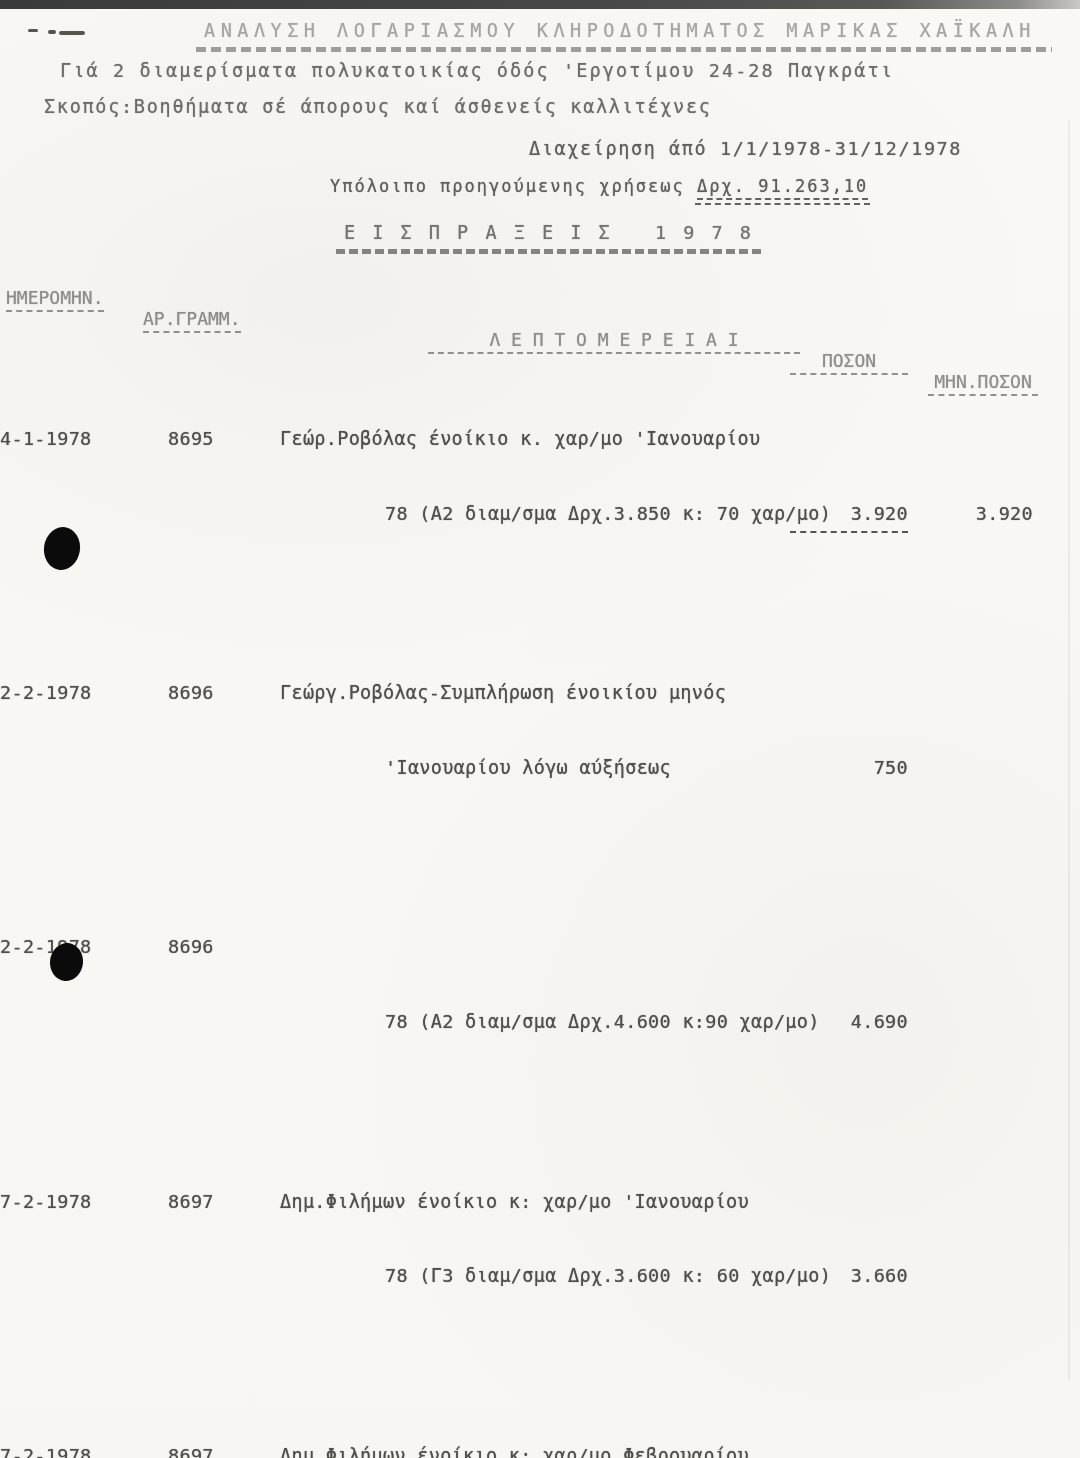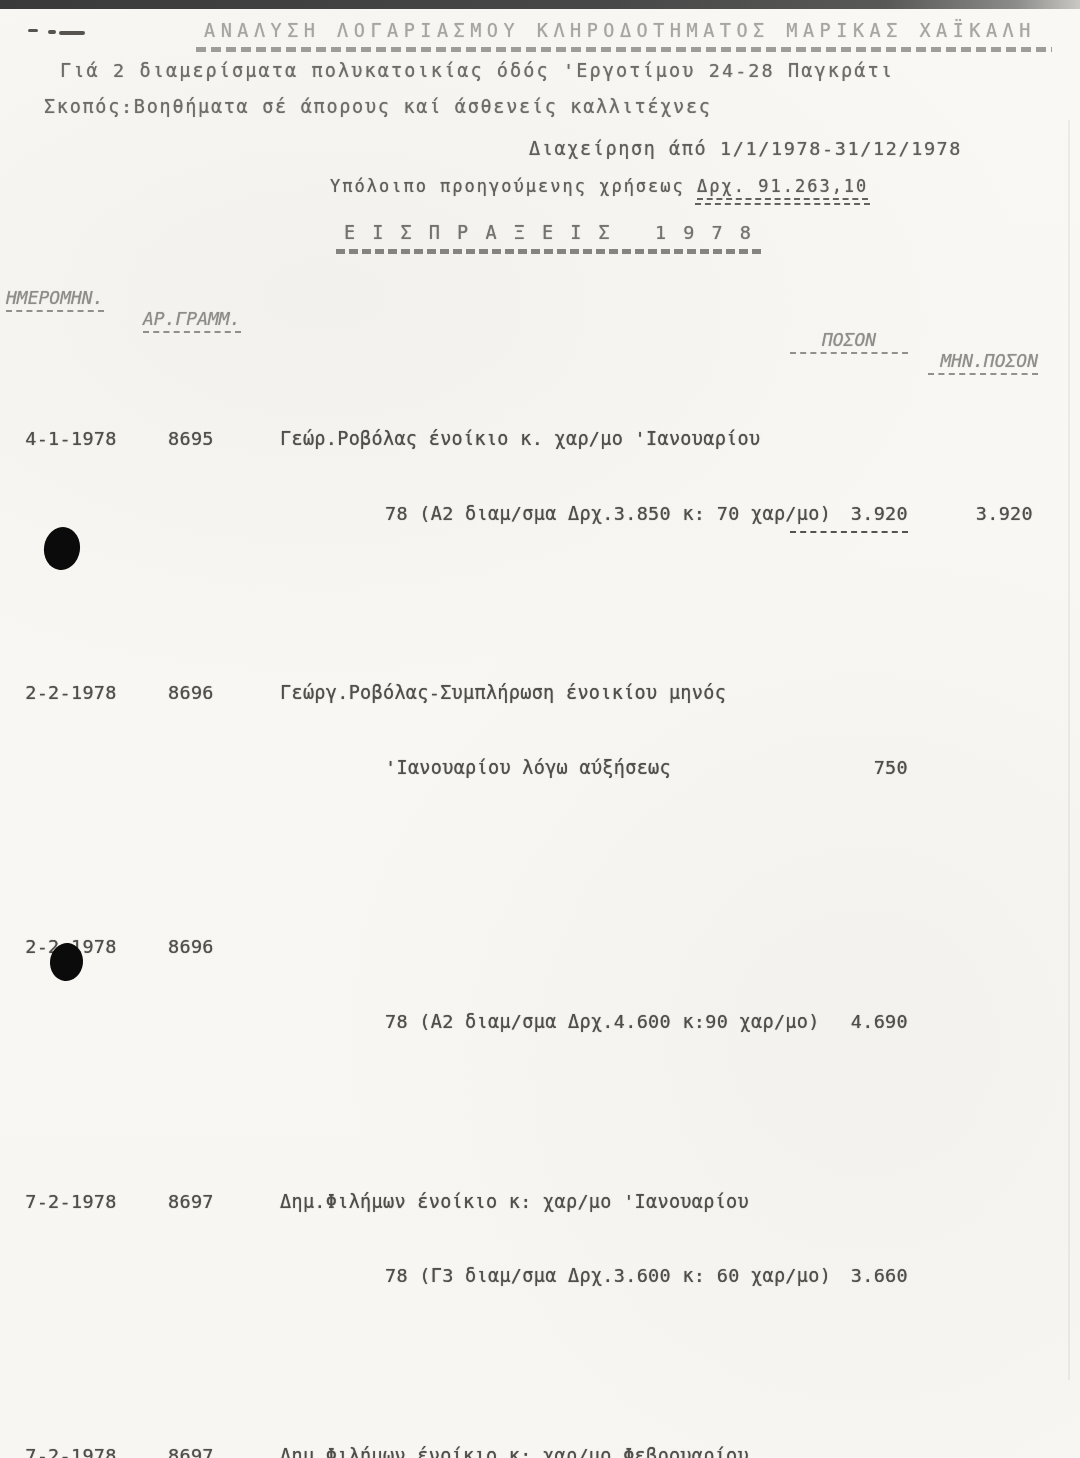--- a/index.html
+++ b/index.html
@@ -50,30 +50,30 @@
     border-bottom:2.5px dashed #56534e; }
   .balance .val:after{ content:""; position:absolute; left:-2px; right:-2px; bottom:-7px;
     border-bottom:2.5px dashed #56534e; }
   .section-title{ left:344px; top:222px; font-size:18.5px; letter-spacing:3px; opacity:.78; }
   .section-dashes{
     left:336px; top:249px; width:428px; height:5px; opacity:.7;
     background:repeating-linear-gradient(90deg,#565350 0 9px,transparent 9px 13px);
   }
   
   .thead{ left:0; top:266px; width:1080px; height:30px; font-size:18px; opacity:.62; }
-  .thead span{ position:absolute; padding-bottom:2px; border-bottom:2.5px dashed #56534e;font-style:italic; }
+  .thead span{ position:absolute; padding-bottom:2px; border-bottom:2.5px dashed #56534e; }
   .h-date{ left:6px; }
   .h-receipt{ left:143px; }
   .h-details{ left:428px; width:372px; text-align:center; }
   .h-amount{ left:790px; width:118px; text-align:center; }
-  .h-monthly{ left:928px; width:110px; text-align:right; }
+  .h-monthly{ left:928px; width:110px; text-align:center; }
   .rows{ position:absolute; left:0; top:297px; width:1080px; font-size:18.5px; letter-spacing:.3px; }
   .line{ position:relative; height:32.6px; line-height:32.6px; }
   .line span{ position:absolute; top:0; }
-  .c-date{ left:0; width:142px; text-align:center; }
+  .c-date{ left:0; width:142px; text-align:left; }
   .c-receipt{ left:168px; }
   .c-desc1{ left:280px; }
   .c-desc2{ left:385px; }
   .c-amt{ left:790px; width:118px; text-align:right; }
   .c-mon{ left:915px; width:118px; text-align:right; }
   .u1{ border-bottom:2.5px dashed #56534e; padding-bottom:1px; }
 </style>
 </head>
 <body>
 
@@ -97,20 +97,21 @@
   <div class="abs ink mgmt">Διαχείρηση άπό 1/1/1978-31/12/1978</div>
 
   <div class="abs ink balance"><span>Υπόλοιπο προηγούμενης χρήσεως </span><span class="val">Δρχ. 91.263,10</span></div>
 
   <div class="abs ink section-title">Ε Ι Σ Π Ρ Α Ξ Ε Ι Σ   1 9 7 8</div>
   <div class="abs section-dashes"></div>
 
   <div class="abs ink thead">
     <span class="h-date">ΗΜΕΡΟΜΗΝ.</span>
     <span class="h-receipt">ΑΡ.ΓΡΑΜΜ.</span>
+    <span class="h-details">Λ Ε Π Τ Ο Μ Ε Ρ Ε Ι Α Ι</span>
     <span class="h-amount">ΠΟΣΟΝ</span>
     <span class="h-monthly">ΜΗΝ.ΠΟΣΟΝ</span>
   </div>
 
   <div class="rows ink">
     
   
     <div class="entry">
       <div class="line">
         <span class="c-date">4-1-1978</span>

